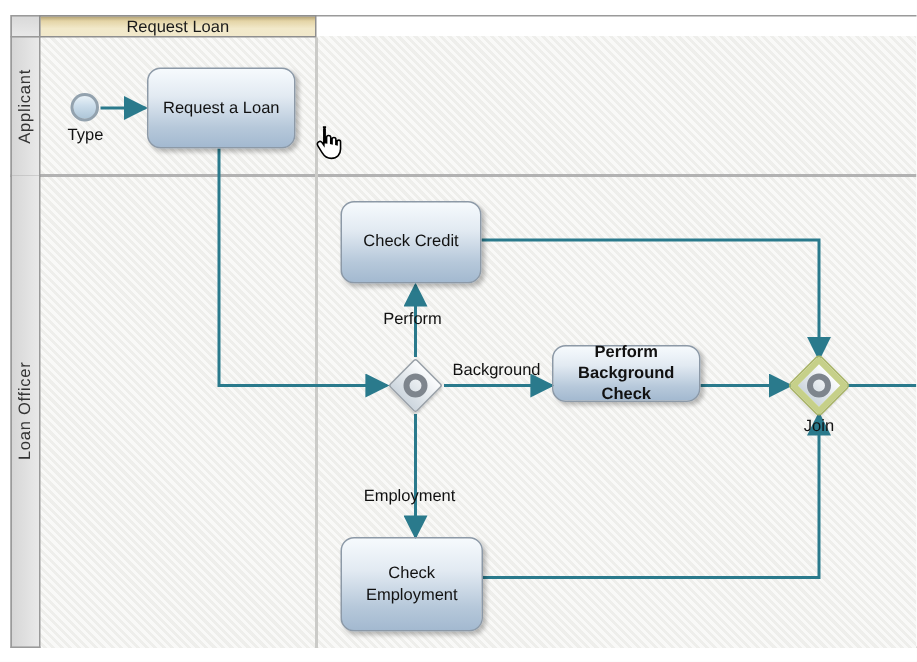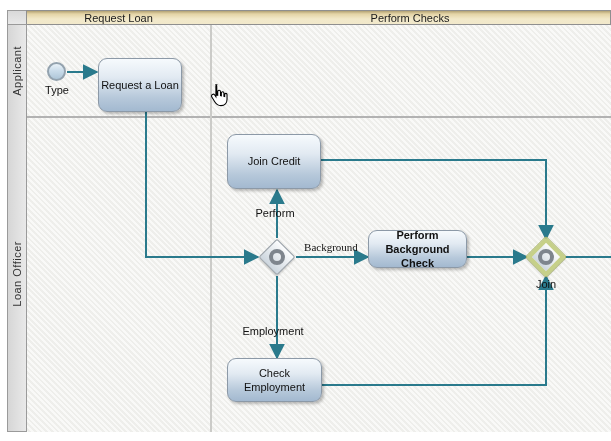--- a/index.html
+++ b/index.html
@@ -106,23 +106,20 @@
 
   <div class="lane-body lane-1"></div>
   <div class="lane-body lane-2"></div>
   <div class="lane-divider"></div>
   <div class="phase-divider"></div>
 
   <div class="corner-cell"></div>
   <div class="phase-header phase-1">
     <span>Request Loan</span>
   </div>
-  <div class="phase-header phase-2">
-    <span>Perform Checks</span>
-  </div>
 
   <div class="lane-strip strip-1">
     <span class="vtext">Applicant</span>
   </div>
   <div class="lane-strip strip-2">
     <span class="vtext">Loan Officer</span>
   </div>
 
   <svg class="connectors" width="611" height="441">
     <defs>
@@ -137,50 +134,50 @@
     <path class="flow" d="M277 276 L277 358" marker-end="url(#arrow)"></path>
     <path class="flow" d="M321 160 L546 160 L546 239" marker-end="url(#arrow)"></path>
     <path class="flow" d="M467 257 L527 257" marker-end="url(#arrow)"></path>
     <path class="flow" d="M322 385 L546 385 L546 276" marker-end="url(#arrow)"></path>
     <path class="flow" d="M565 257 L611 257"></path>
   </svg>
 
   <div class="event-start" style="left:47px; top:62px;"></div>
   <div class="lbl" style="left:32px; top:84px; width:50px;">Type</div>
 
-  <div class="task" style="left:98px; top:58px; width:84px; height:54px;">
+  <div class="task" style="left:98px; top:45px; width:99px; height:54px;">
     <span class="task-label">Request a Loan</span>
   </div>
 
   <div class="task" style="left:227px; top:134px; width:94px; height:55px;">
-    <span class="task-label">Join Credit</span>
+    <span class="task-label">Check Credit</span>
   </div>
 
   <div class="gw" style="left:258px; top:238px;">
     <div class="diamond"></div>
     <div class="ring"></div>
   </div>
 
   <div class="task" style="left:368px; top:230px; width:99px; height:38px;font-weight:bold;">
     <span class="task-label">Perform
 Background Check</span>
   </div>
 
-  <div class="task" style="left:227px; top:358px; width:95px; height:44px;">
+  <div class="task" style="left:227px; top:358px; width:95px; height:63px;">
     <span class="task-label">Check
 Employment</span>
   </div>
 
   <div class="gw selected" style="left:527px; top:238px;">
     <div class="diamond"></div>
     <div class="ring"></div>
   </div>
   <div class="lbl" style="left:521px; top:278px; width:50px;">Join</div>
 
   <div class="lbl" style="left:250px; top:207px; width:50px;">Perform</div>
-  <div class="lbl" style="left:296px; top:241px; width:70px;font-family:Liberation Serif, serif;">Background</div>
+  <div class="lbl" style="left:296px; top:241px; width:70px;">Background</div>
   <div class="lbl" style="left:238px; top:325px; width:70px;">Employment</div>
 
   <svg class="cursor" style="left:206px; top:83px;" width="26" height="30" viewBox="0 0 24 28">
     <path d="M8.5 1.6c.8 0 1.4.6 1.4 1.4v8.2l.9.2V8.1c0-.7.6-1.3 1.3-1.3s1.3.6 1.3 1.3v3.6l.8.2v-2.6c0-.7.5-1.2 1.2-1.2s1.2.5 1.2 1.2v3.1l.7.2v-1.8c0-.6.5-1.1 1.1-1.1.6 0 1.1.5 1.1 1.1v4.4c0 3.4-2.2 5.9-5.7 5.9-3 0-4.4-1.3-5.8-3.6l-2.7-4.4c-.5-.8-.3-1.8.5-2.3.7-.5 1.7-.3 2.2.4l1.1 1.6V3c0-.8.6-1.4 1.4-1.4z" fill="#ffffff" stroke="#000000" stroke-width="1"></path>
   </svg>
 
 </div>
 
 </body></html>

